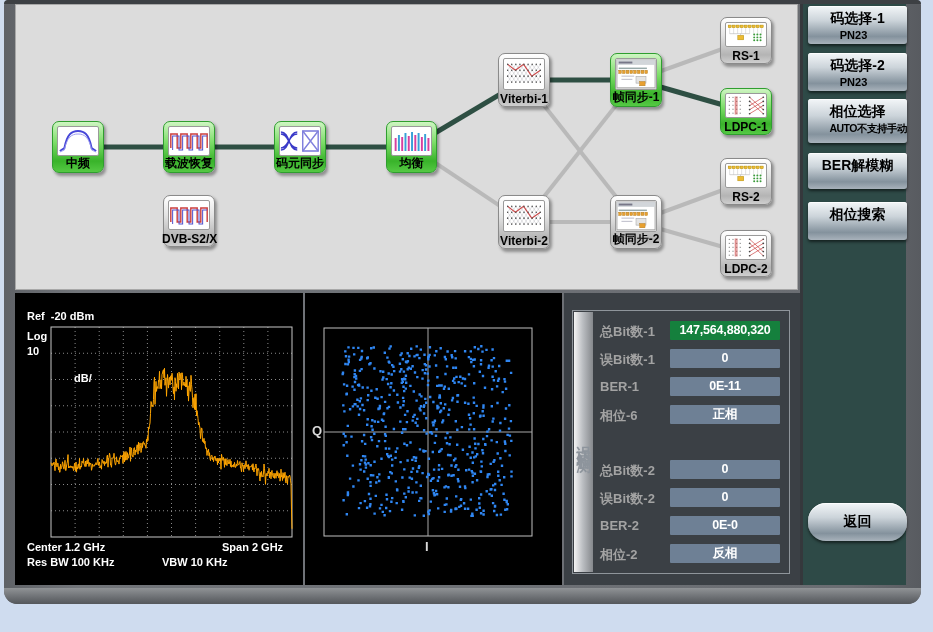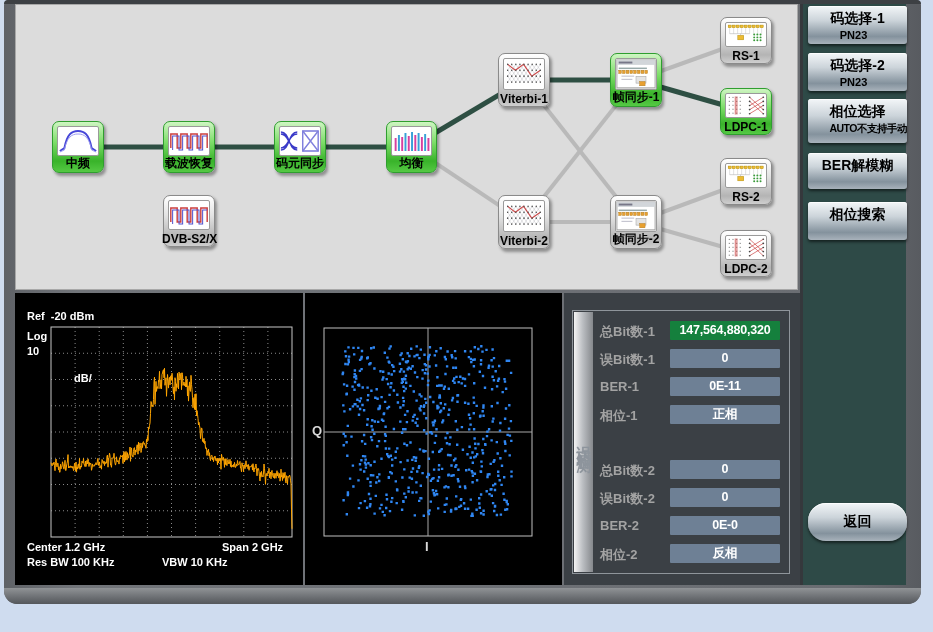--- a/index.html
+++ b/index.html
@@ -503,21 +503,21 @@
       <div class="stats-side">
         <span class="stats-side-text">误码检测</span>
       </div>
       <div id="stat-rows">
           <div class="stat-label" style="top: 30px;">总Bit数-1</div>
           <div class="stat-value" style="top: 28px; background: #15803d;">147,564,880,320</div>
           <div class="stat-label" style="top: 58px;">误Bit数-1</div>
           <div class="stat-value" style="top: 56px; background: rgb(110, 128, 149);">0</div>
           <div class="stat-label" style="top: 86px;">BER-1</div>
           <div class="stat-value" style="top: 84px; background: rgb(110, 128, 149);">0E-11</div>
-          <div class="stat-label" style="top: 114px;">相位-1</div>
+          <div class="stat-label" style="top: 114px;">相位-6</div>
           <div class="stat-value" style="top: 112px; background: rgb(110, 128, 149);">正相</div>
           <div class="stat-label" style="top: 169px;">总Bit数-2</div>
           <div class="stat-value" style="top: 167px; background: rgb(110, 128, 149);">0</div>
           <div class="stat-label" style="top: 197px;">误Bit数-2</div>
           <div class="stat-value" style="top: 195px; background: rgb(110, 128, 149);">0</div>
           <div class="stat-label" style="top: 225px;">BER-2</div>
           <div class="stat-value" style="top: 223px; background: rgb(110, 128, 149);">0E-0</div>
           <div class="stat-label" style="top: 253px;">相位-2</div>
           <div class="stat-value" style="top: 251px; background: rgb(110, 128, 149);">反相</div>
         </div>

